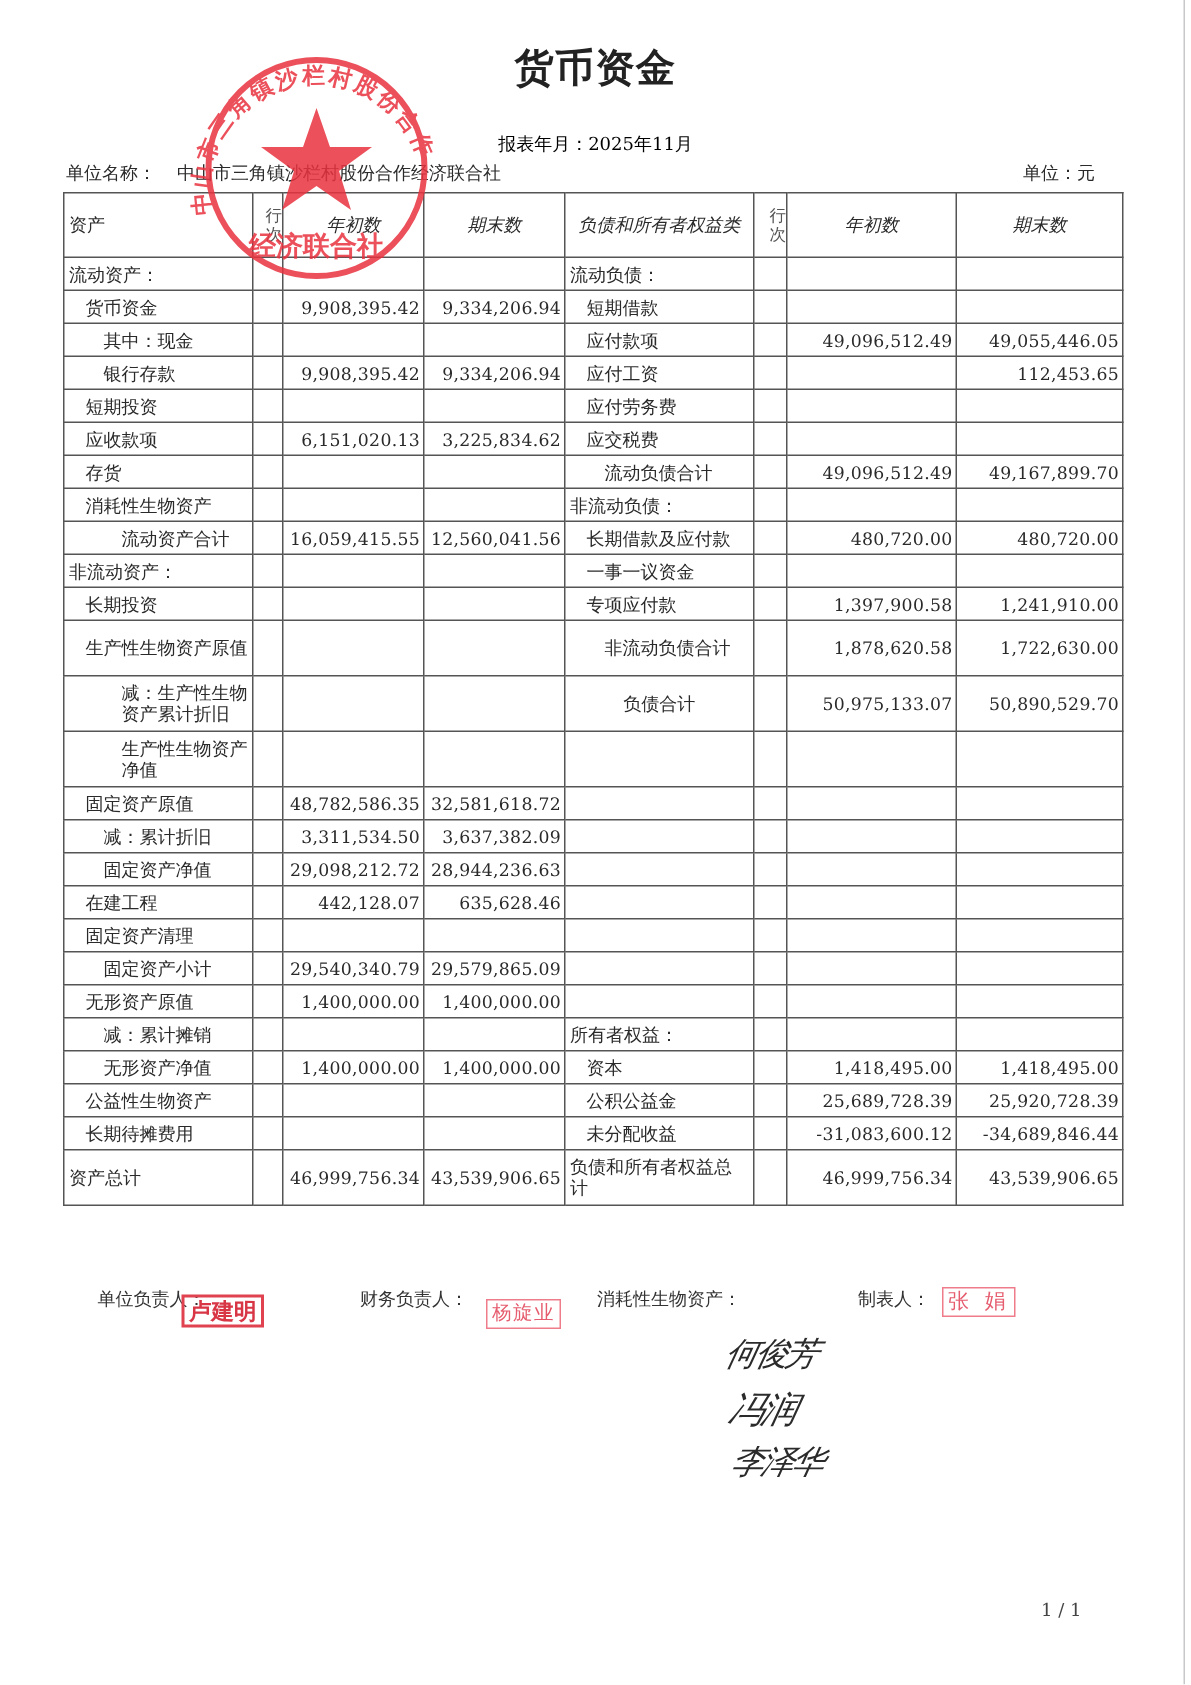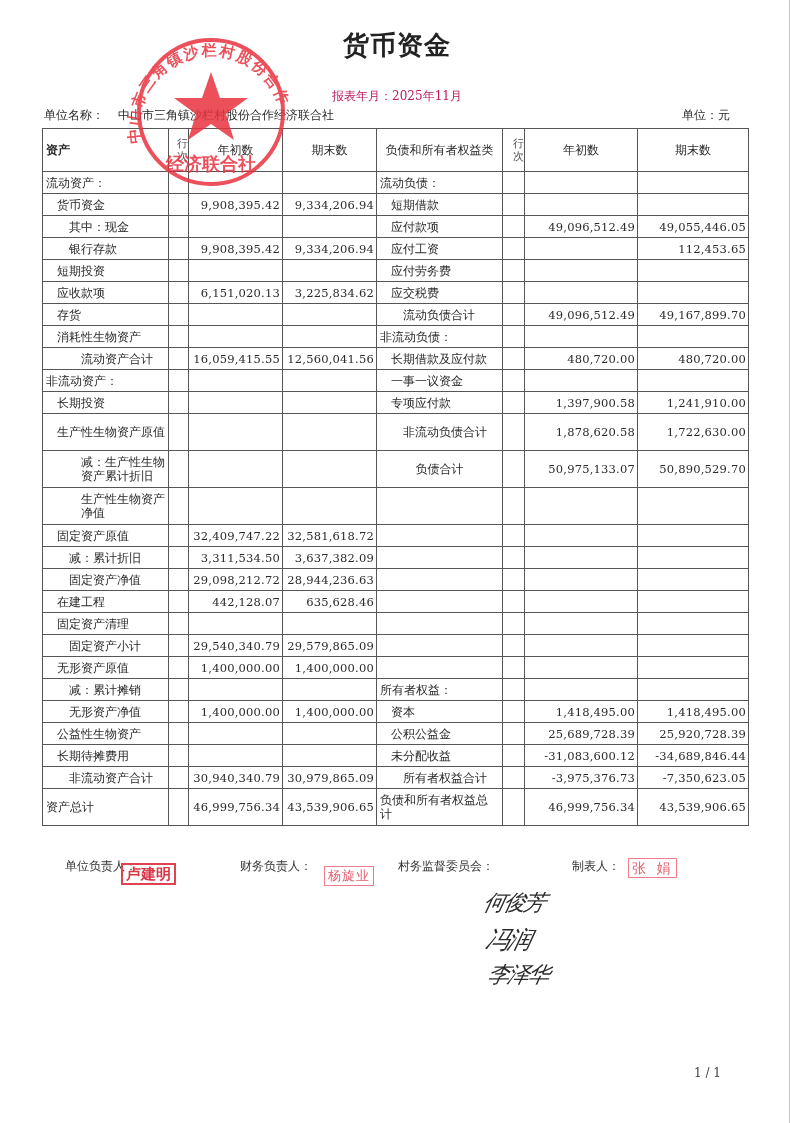--- a/index.html
+++ b/index.html
@@ -2,30 +2,30 @@
 <html><head>
 <meta charset="utf-8">
 <style>
   html, body { margin: 0; padding: 0; background: #ffffff; }
   body { width: 794px; height: 1123px; position: relative; overflow: hidden;
          font-family: "DejaVu Serif", "Liberation Serif", serif; color: #2a2a2a; }
   .page { position: absolute; left: 0; top: 0; width: 794px; height: 1123px; }
   .right-edge { position: absolute; right: 4px; top: 0; width: 1px; height: 1123px; background: #c8c8c8; }
   .title { position: absolute; left: 0; width: 794px; top: 28px; text-align: center;
            font-family: "DejaVu Sans", "Liberation Sans", sans-serif; font-weight: bold; font-size: 26px; letter-spacing: 1px; color: #222; }
-  .period { position: absolute; left: 0; width: 794px; top: 88px; text-align: center; font-size: 12px; color: #be185d; }
+  .period { position: absolute; left: 0; width: 794px; top: 88px; text-align: center; font-size: 12px; color: #000000; }
   .unit-name-label { position: absolute; left: 44px; top: 107px; font-size: 12px; }
   .unit-name { position: absolute; left: 118px; top: 107px; font-size: 12px; }
   .unit-label { position: absolute; left: 682px; top: 107px; font-size: 12px; }
 
   table.bs { position: absolute; left: 42px; top: 128px; width: 706px; border-collapse: collapse; table-layout: fixed; font-size: 12px; }
   table.bs td { border: 1px solid #555; padding: 0 3px; height: 21px; line-height: 14px; vertical-align: middle; overflow: hidden; }
   table.bs td.num { text-align: right; font-size: 11.5px; padding-right: 2px; letter-spacing: 0.2px; }
-  table.bs td.hdr { text-align: center; }
-  table.bs td.hdr-left { text-align: left; font-weight: bold; }
+  table.bs td.hdr { text-align: center; font-style: italic; }
+  table.bs td.hdr-left { text-align: left; }
   table.bs td.rowno { padding: 0; text-align: right; font-size: 11px; line-height: 13px; color: #555; }
   table.bs tr.head td { height: 42px; }
   table.bs tr.tall td { height: 36px; }
   .i1 { padding-left: 14px !important; }
   .i2 { padding-left: 26px !important; }
   .i3 { padding-left: 38px !important; }
   .c { text-align: center; }
 
   .footer { position: absolute; top: 858px; font-size: 12px; color: #333; }
   .seal-box { position: absolute; border: 2px solid #e0424f; color: #d83545; font-family: "DejaVu Sans", sans-serif;
@@ -208,21 +208,21 @@
           <td class="num"></td>
           <td class="num"></td>
           <td></td>
           <td class="rowno"></td>
           <td class="num"></td>
           <td class="num"></td>
         </tr>
         <tr>
           <td class="i1">固定资产原值</td>
           <td class="rowno"></td>
-          <td class="num">32,409,747.22</td>
+          <td class="num">48,782,586.35</td>
           <td class="num">32,581,618.72</td>
           <td></td>
           <td class="rowno"></td>
           <td class="num"></td>
           <td class="num"></td>
         </tr>
         <tr>
           <td class="i2">减：累计折旧</td>
           <td class="rowno"></td>
           <td class="num">3,311,534.50</td>
@@ -314,49 +314,39 @@
         </tr>
         <tr>
           <td class="i1">长期待摊费用</td>
           <td class="rowno"></td>
           <td class="num"></td>
           <td class="num"></td>
           <td class="i1">未分配收益</td>
           <td class="rowno"></td>
           <td class="num">-31,083,600.12</td>
           <td class="num">-34,689,846.44</td>
-        </tr>
-        <tr>
-          <td class="i2">非流动资产合计</td>
-          <td class="rowno"></td>
-          <td class="num">30,940,340.79</td>
-          <td class="num">30,979,865.09</td>
-          <td class="i2">所有者权益合计</td>
-          <td class="rowno"></td>
-          <td class="num">-3,975,376.73</td>
-          <td class="num">-7,350,623.05</td>
         </tr>
         <tr class="tall">
           <td>资产总计</td>
           <td class="rowno"></td>
           <td class="num">46,999,756.34</td>
           <td class="num">43,539,906.65</td>
           <td>负债和所有者权益总计</td>
           <td class="rowno"></td>
           <td class="num">46,999,756.34</td>
           <td class="num">43,539,906.65</td>
         </tr>
       </tbody>
   </table>
 
   <div class="footer" style="left:65px">单位负责人：</div>
   <div class="seal-box" style="left:121px; top:863px;">卢建明</div>
   <div class="footer" style="left:240px">财务负责人：</div>
   <div class="seal-box light" style="left:324px; top:866px; font-size:13px; letter-spacing:1px;">杨旋业</div>
-  <div class="footer" style="left:398px">村务监督委员会：</div>
+  <div class="footer" style="left:398px">消耗性生物资产：</div>
   <div class="footer" style="left:572px">制表人：</div>
   <div class="seal-box light" style="left:628px; top:858px;">张 娟</div>
 
   <div class="sig" style="left:484px; top:888px;">何俊芳</div>
   <div class="sig" style="left:486px; top:924px; font-size:24px;">冯润</div>
   <div class="sig" style="left:488px; top:960px;">李泽华</div>
 
   <div class="page-no">1 / 1</div>
 
   <svg class="stamp" viewBox="0 0 182 150">

